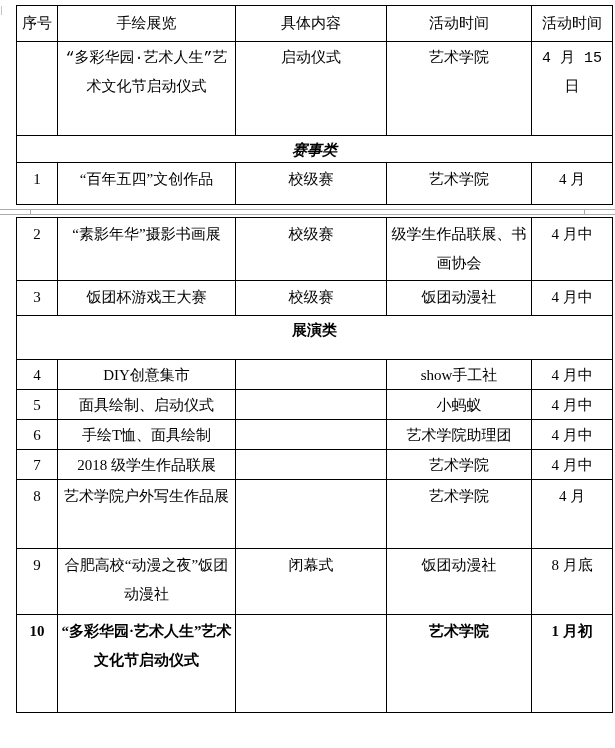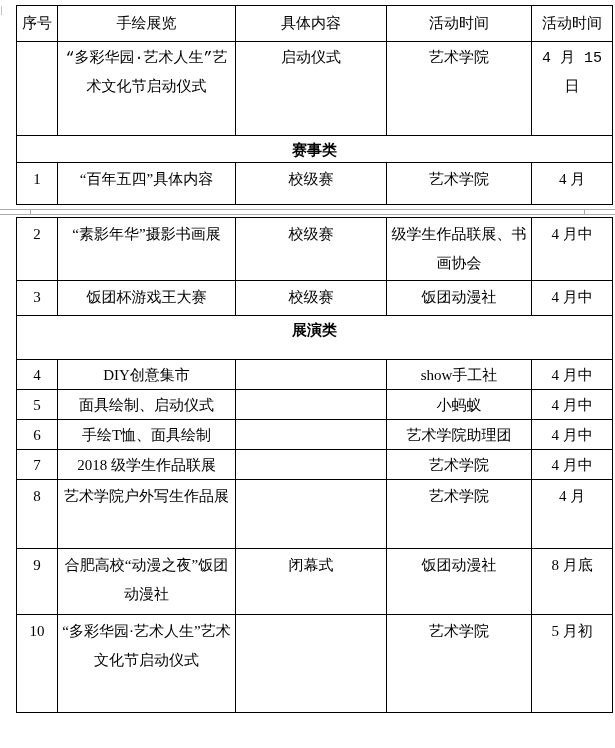--- a/index.html
+++ b/index.html
@@ -29,31 +29,31 @@
     border: 1.5px solid #000000;
     text-align: center;
     vertical-align: top;
     padding: 2px 3px 0 3px;
     line-height: 29px;
     overflow: hidden;
   }
   .r-head   { height: 36px; }
   .r-head td { padding-top: 4px; line-height: 26px; }
   .r-launch { height: 94px; font-family: Liberation Mono, monospace; }
-  .r-sec1   { height: 27px; }
+  .r-sec1   { height: 27px; font-style: italic; }
   .r-one    { height: 42px; }
   .r-cont   { height: 37px; }
   .r-two    { height: 63px; }
   .r-three  { height: 35px; }
   .r-sec2   { height: 44px; }
   .r-s      { height: 30px; }
   .r-s td   { line-height: 26px; }
   .r-eight  { height: 69px; }
   .r-nine   { height: 66px; }
-  .r-ten    { height: 98px; }
+  .r-ten    { height: 98px; font-weight: bold; }
   td.sec-cell {
     font-weight: bold;
     line-height: 23px;
     padding-top: 3px;
   }
   .page-break {
     position: absolute;
     left: 0; top: 209px;
     width: 615px; height: 4px;
     border-top: 1px solid #ababab;
@@ -100,21 +100,21 @@
     <td>“多彩华园·艺术人生”艺术文化节启动仪式</td>
     <td>启动仪式</td>
     <td>艺术学院</td>
     <td>4 月 15 日</td>
   </tr>
   <tr class="r-sec1">
     <td colspan="5" class="sec-cell">赛事类</td>
   </tr>
   <tr class="r-one">
     <td>1</td>
-    <td>“百年五四”具体内容</td>
+    <td>“百年五四”文创作品</td>
     <td>校级赛</td>
     <td>艺术学院</td>
     <td>4 月</td>
   </tr>
 </tbody>
   </table>
 
 <div class="page-break">
   <div class="tick tick-left"></div>
   <div class="tick tick-right"></div>
@@ -186,16 +186,16 @@
     <td>合肥高校“动漫之夜”饭团动漫社</td>
     <td>闭幕式</td>
     <td>饭团动漫社</td>
     <td>8 月底</td>
   </tr>
   <tr class="r-ten">
     <td>10</td>
     <td>“多彩华园·艺术人生”艺术文化节启动仪式</td>
     <td></td>
     <td>艺术学院</td>
-    <td>5 月初</td>
+    <td>1 月初</td>
   </tr>
 </tbody>
   </table>
 
 </body></html>

